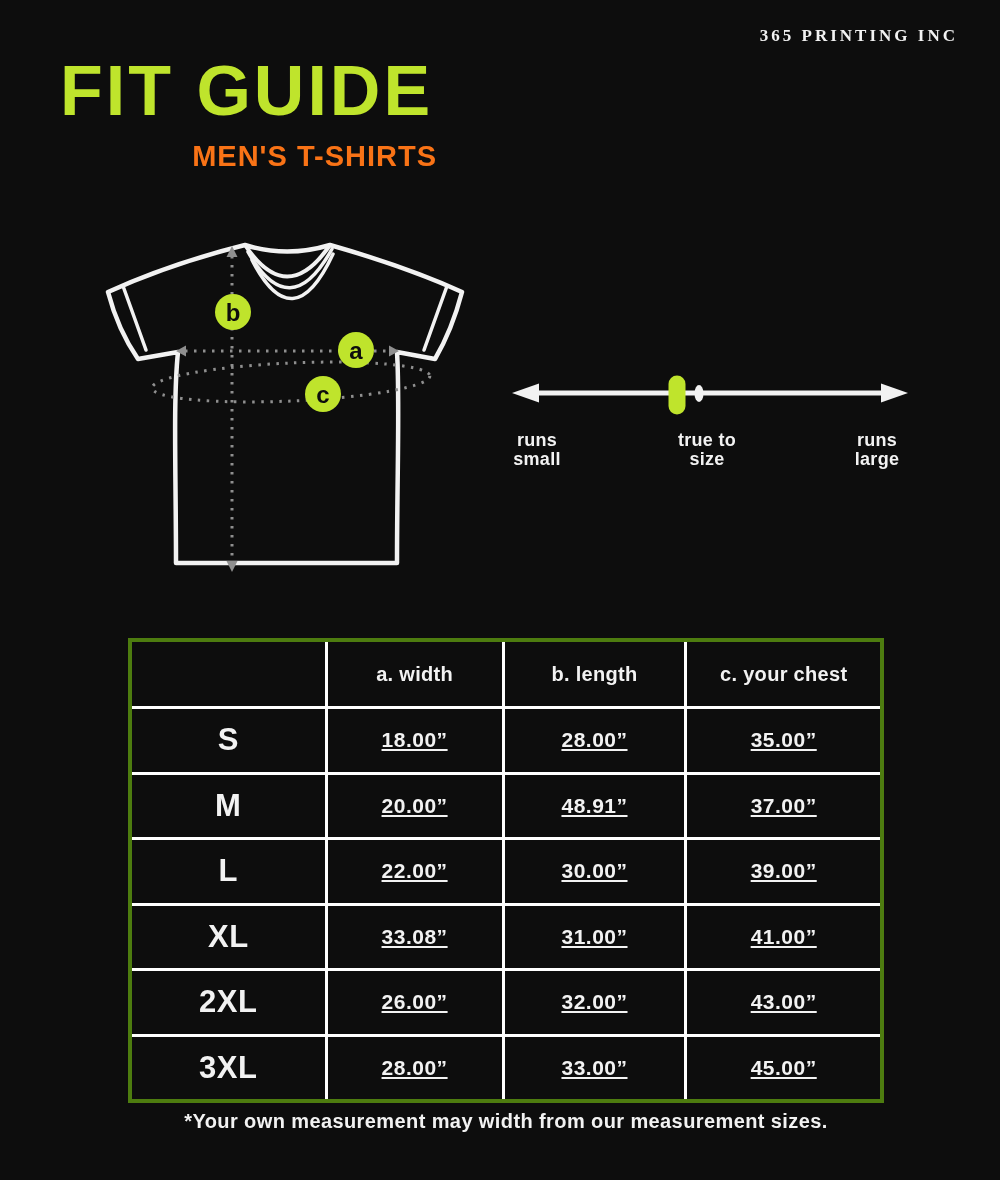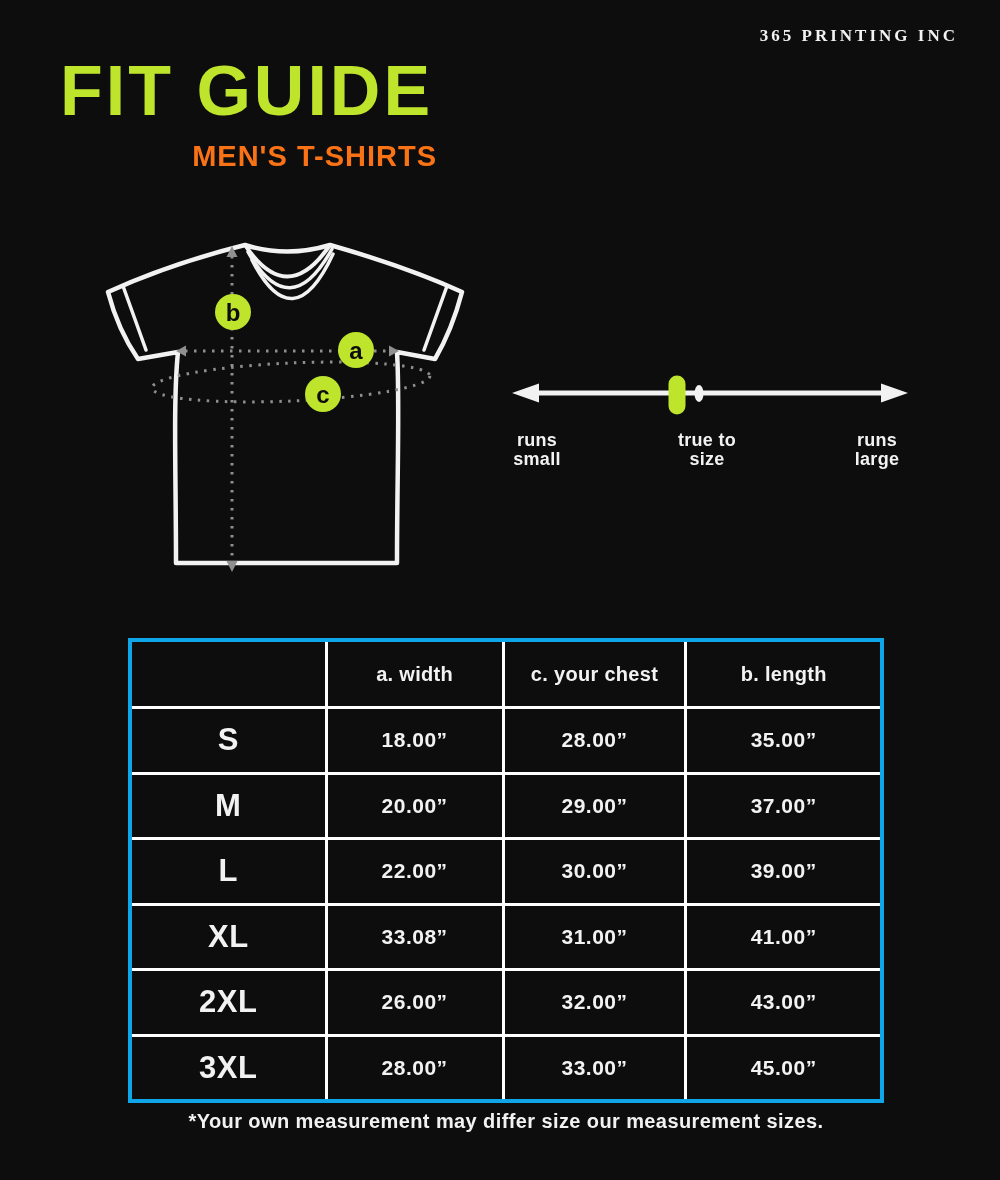--- a/index.html
+++ b/index.html
@@ -24,33 +24,33 @@
   }
 
   .scale-label {
     top:431px; width:120px; text-align:center;
     font-size:18px; font-weight:bold; line-height:1.08;
     letter-spacing:0.3px; white-space:pre-line; color:#f2f2f2;
   }
 
   .size-table {
     left:128px; top:638px; width:756px; height:465px;
-    box-sizing:border-box; border:4px solid #0ea5e9;
+    box-sizing:border-box; border:4px solid #4d7c0f;
     display:grid;
     grid-template-columns:197fr 178fr 184fr 197fr;
     grid-template-rows:64px repeat(6, 1fr);
     gap:3px; background:#ffffff;
   }
   .cell {
     background:#0d0d0d; display:flex; align-items:center; justify-content:center;
     color:#f2f2f2; font-weight:bold;
   }
   .cell.header { font-size:20px; letter-spacing:0.3px; }
   .cell.size   { font-size:31px; letter-spacing:0.5px; }
-  .cell.value  { font-size:21px; letter-spacing:0.5px; }
+  .cell.value  { font-size:21px; letter-spacing:0.5px;text-decoration:underline; }
 
   .footnote {
     left:128px; top:1110px; width:756px; text-align:center;
     font-size:20px; font-weight:bold; letter-spacing:0.4px; color:#f2f2f2;
   }
 </style>
 </head>
 <body>
 
 <div class="canvas">
@@ -103,31 +103,31 @@
   <div class="abs scale-label" style="left:477px;">runs
 small</div>
   <div class="abs scale-label" style="left:647px;">true to
 size</div>
   <div class="abs scale-label" style="left:817px;">runs
 large</div>
 
   <div class="abs size-table">
     <div class="cell header"></div>
     <div class="cell header">a. width</div>
+    <div class="cell header">b. length</div>
     <div class="cell header">c. your chest</div>
-    <div class="cell header">b. length</div>
 
     <div class="cell size">S</div>
     <div class="cell value">18.00”</div>
     <div class="cell value">28.00”</div>
     <div class="cell value">35.00”</div>
 
     <div class="cell size">M</div>
     <div class="cell value">20.00”</div>
-    <div class="cell value">29.00”</div>
+    <div class="cell value">48.91”</div>
     <div class="cell value">37.00”</div>
 
     <div class="cell size">L</div>
     <div class="cell value">22.00”</div>
     <div class="cell value">30.00”</div>
     <div class="cell value">39.00”</div>
 
     <div class="cell size">XL</div>
     <div class="cell value">33.08”</div>
     <div class="cell value">31.00”</div>
@@ -137,15 +137,15 @@
     <div class="cell value">26.00”</div>
     <div class="cell value">32.00”</div>
     <div class="cell value">43.00”</div>
 
     <div class="cell size">3XL</div>
     <div class="cell value">28.00”</div>
     <div class="cell value">33.00”</div>
     <div class="cell value">45.00”</div>
   </div>
 
-  <div class="abs footnote">*Your own measurement may differ size our measurement sizes.</div>
+  <div class="abs footnote">*Your own measurement may width from our measurement sizes.</div>
 
 </div>
 
 </body></html>

